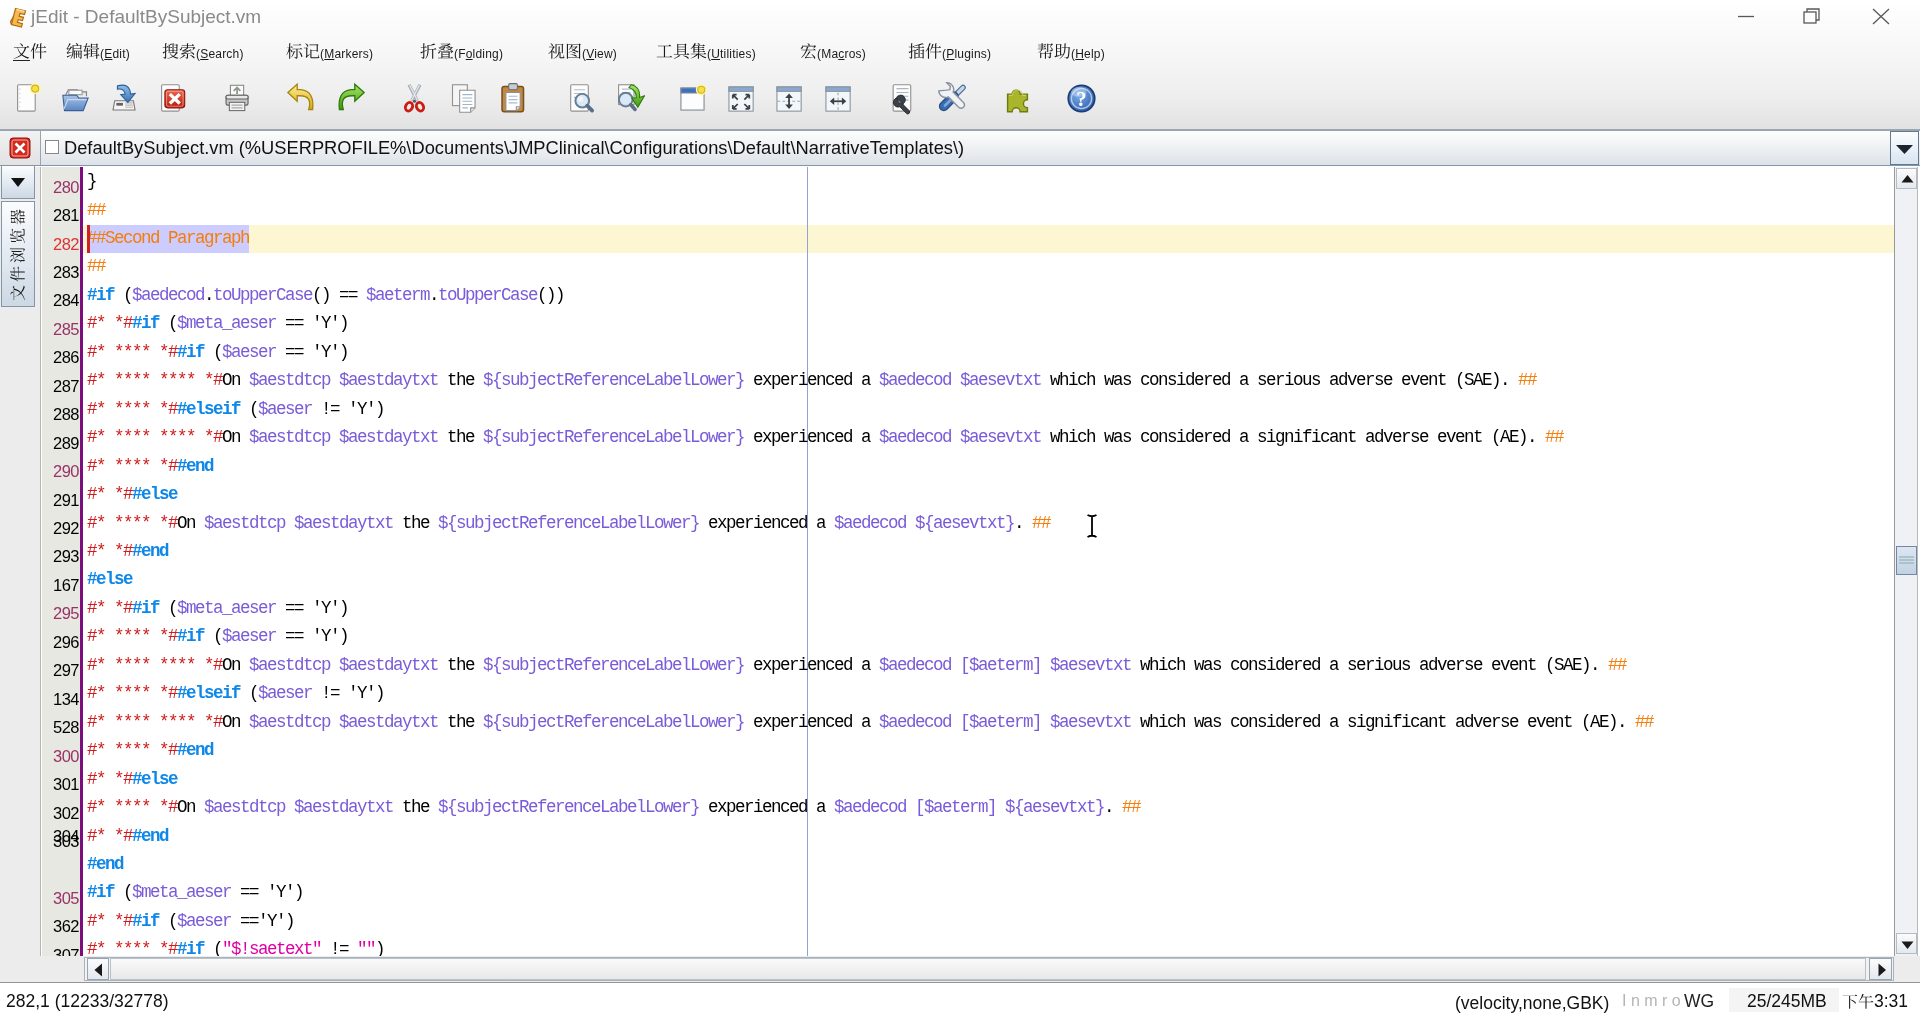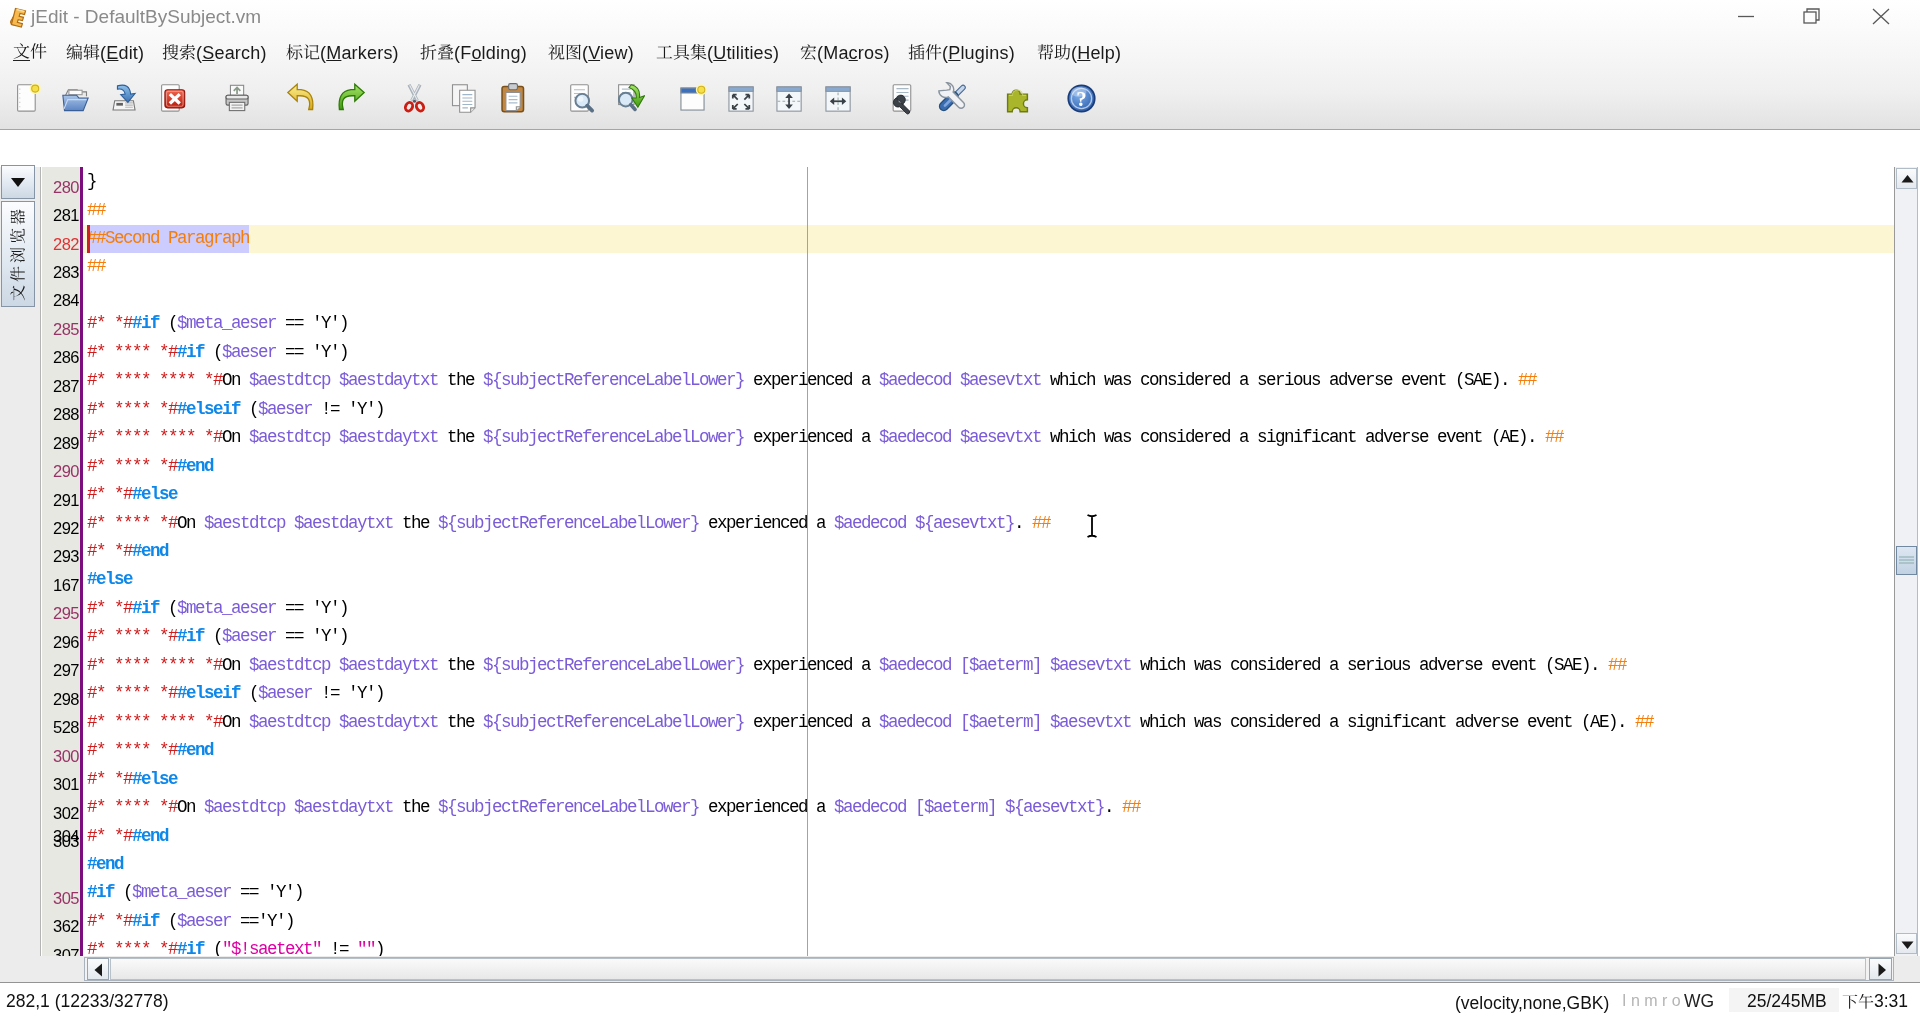--- a/index.html
+++ b/index.html
@@ -1,21 +1,21 @@
 <!DOCTYPE html>
 <html><head><meta charset="utf-8"><style>
 *{margin:0;padding:0;box-sizing:border-box}
 html,body{width:1920px;height:1020px;overflow:hidden;font-family:"Liberation Sans",sans-serif;background:#fff}
 #win{position:relative;width:1920px;height:1020px}
 .cj path{fill:#1a1a1a}
 #chrome{position:absolute;left:0;top:0;width:1920px;height:130px;background:linear-gradient(#ffffff,#f8f8f8 35%,#efefef 72%,#e2e2e2);border-bottom:1px solid #a0a6ac}
 #title{position:absolute;left:31px;top:6px;font-size:19px;color:#8a8a8a}
 .wb{position:absolute;top:0;width:46px;height:33px}
 .mi{position:absolute;top:43px;height:20px;font-size:16px;color:#1a1a1a;white-space:nowrap}
-.ml{font-size:18px;letter-spacing:0.2px}
+.ml{font-size:12px;letter-spacing:0.2px}
 .ti{position:absolute;top:82px}
 #bufrow{position:absolute;left:0;top:130px;width:1920px;height:36px;background:linear-gradient(#fdfdfd,#e7ebef 70%,#dde2e8);border-top:1px solid #93a5b8;border-bottom:1px solid #8296aa}
 #bufleft{position:absolute;left:0;top:0;width:41px;height:34px;background:linear-gradient(#f2f2f2,#e2e2e2);border-right:1px solid #9aa4ae}
 #buftext{position:absolute;left:64px;top:6px;font-size:18.3px;color:#111;white-space:pre}
 #bufchk{position:absolute;left:45px;top:9px;width:14px;height:14px;background:#fff;border:1px solid #888}
 #bufdd{position:absolute;right:1px;top:0px;width:29px;height:34px;background:linear-gradient(#fdfefe,#e8f0f8 55%,#d8e4f0);border:1px solid #62798e}
 #main{position:absolute;left:0;top:167px;width:1920px;height:789px}
 #dock{position:absolute;left:0;top:0;width:41px;height:789px;background:#ececec;border-right:1px solid #b4b4b4}
 .dbtn{position:absolute;left:1px;width:34px;background:linear-gradient(#fbfcfe,#dfe7f0 60%,#ccd8e4);border:1px solid #8595a5}
 #gutter{position:absolute;left:42px;top:0;width:38px;height:789px;background:#e8e8e2}
@@ -289,20 +289,34 @@
       <path d="M6 11 h4.2 a3.6 3.6 0 1 1 7.2 0 H24 v5.2 a3.6 3.6 0 1 0 0 7.2 V27 h-6.6 a3.6 3.6 0 1 0-7.2 0 H6 z" fill="#a9b52b" stroke="#6d7a12" stroke-width="1.3"></path>
       <path d="M7.2 12.2 h3 a4.8 4.8 0 1 1 9.6 0 h3" fill="none" stroke="#cdd66a" stroke-opacity="0.8"></path>
     </svg>
     <svg class="ti" style="left:1064.5px" width="33" height="33" viewBox="0 0 30 30">
       <circle cx="15" cy="15" r="12" fill="url(#gh)" stroke="#1a3c78" stroke-width="1.6"></circle>
       <circle cx="15" cy="15" r="9.2" fill="none" stroke="#cfe0f4" stroke-width="1.2" stroke-opacity="0.8"></circle>
       <ellipse cx="12.5" cy="9" rx="7" ry="4.5" fill="#ffffff" fill-opacity="0.3"></ellipse>
       <text x="15" y="22" font-family="Liberation Serif" font-size="19" font-weight="bold" fill="#fff" text-anchor="middle">?</text>
     </svg>
 
+ <div id="bufrow">
+  <div id="bufleft">
+        <svg style="position:absolute;left:9px;top:6px" width="22" height="22" viewBox="0 0 22 22">
+          <rect x="1" y="1" width="20" height="20" rx="3" fill="#d42a1e" stroke="#8e140c"></rect>
+          <rect x="3" y="3" width="16" height="16" rx="2" fill="none" stroke="#f2b0aa"></rect>
+          <path d="M6.5 6.5 l9 9 M15.5 6.5 l-9 9" stroke="#fff" stroke-width="2.6"></path>
+        </svg>
+      </div>
+  <div id="bufchk"></div>
+  <div id="buftext">DefaultBySubject.vm (%USERPROFILE%\Documents\JMPClinical\Configurations\Default\NarrativeTemplates\)</div>
+  <div id="bufdd"><svg width="27" height="32" viewBox="0 0 27 32">
+          <path d="M5 13 h17 l-8.5 9 z" fill="#1c2430"></path>
+        </svg></div>
+ </div>
 
  <div id="main">
   <div id="dock">
     <div class="dbtn" style="top:-2px;height:34px"><svg width="32" height="32" viewBox="0 0 32 32">
             <path d="M9 12 h14 l-7 9 z" fill="#111"></path>
           </svg></div>
     <div class="dbtn" style="top:34px;height:106px">
           <div style="position:absolute;left:8px;top:7px;width:16px;height:16px;transform:rotate(-90deg)"><svg class="cj" style="width:16px;height:16px;vertical-align:0px;" viewBox="0 -850 1000 1000">
               <g transform="scale(1,-1)">
                 <path d="M607 542Q652 534 680 521Q708 507 721 491Q734 476 736 462Q738 447 732 437Q725 427 713 424Q700 422 685 431Q673 455 647 485Q621 515 596 533ZM580 420Q641 360 736 320Q830 280 975 263L973 252Q959 247 950 230Q941 213 937 188Q840 213 772 246Q703 279 655 321Q606 362 567 412ZM534 508Q527 491 495 494Q459 432 398 371Q337 310 248 259Q159 208 36 172L28 185Q138 227 218 286Q298 344 353 411Q408 478 440 544ZM872 480Q872 480 880 473Q889 466 903 455Q917 444 932 431Q947 419 959 407Q955 391 933 391H53L44 420H823ZM771 231 807 270 887 209Q882 203 871 198Q859 192 844 189V-41Q844 -44 835 -49Q826 -54 814 -58Q801 -62 791 -62H781V231ZM606 -59Q606 -62 598 -67Q591 -72 579 -76Q567 -79 554 -79H544V231V261L611 231H811V201H606ZM813 18V-12H573V18ZM372 231 408 269 487 209Q482 203 470 198Q459 193 444 190V-35Q444 -38 435 -43Q427 -48 415 -52Q403 -57 392 -57H382V231ZM217 -64Q217 -67 210 -72Q202 -76 190 -80Q179 -84 165 -84H156V231V242L173 253L222 231H418V201H217ZM415 18V-12H189V18ZM791 777 828 817 907 755Q903 749 891 744Q879 738 864 735V527Q864 525 855 520Q846 515 834 511Q822 507 811 507H801V777ZM616 535Q616 533 608 528Q600 523 589 519Q577 515 563 515H554V777V806L621 777H827V747H616ZM833 584V555H577V584ZM371 777 406 816 485 755Q480 750 468 744Q457 739 443 736V544Q443 541 434 536Q425 531 413 527Q401 523 390 523H381V777ZM205 503Q205 500 197 495Q190 490 178 486Q166 482 153 482H144V777V807L210 777H414V747H205ZM415 584V555H174V584Z" fill="#222"></path>
@@ -359,20 +373,21 @@
    <div style="position:absolute;left:0;top:-167px;width:1894px;height:956px">
 <div class="gn5" style="top:168.6px">280</div>
 <div class="ln" style="top:168.6px">}</div>
 <div class="gn" style="top:197.0px">281</div>
 <div class="ln" style="top:197.0px"><i class="o">##</i></div>
 <div class="gnc" style="top:225.5px">282</div>
 <div class="ln" style="top:225.5px"><i class="o">##Second Paragraph</i></div>
 <div class="gn" style="top:253.9px">283</div>
 <div class="ln" style="top:253.9px"><i class="o">##</i></div>
 <div class="gn" style="top:282.4px">284</div>
+<div class="ln" style="top:282.4px"><i class="k">#if</i> (<i class="v">$aedecod</i>.<i class="v">toUpperCase</i>() == <i class="v">$aeterm</i>.<i class="v">toUpperCase</i>())</div>
 <div class="gn5" style="top:310.9px">285</div>
 <div class="ln" style="top:310.9px"><i class="c">#*</i> <i class="c">*#</i><i class="k">#if</i> (<i class="v">$meta_aeser</i> == 'Y')</div>
 <div class="gn" style="top:339.3px">286</div>
 <div class="ln" style="top:339.3px"><i class="c">#*</i> <i class="c">****</i> <i class="c">*#</i><i class="k">#if</i> (<i class="v">$aeser</i> == 'Y')</div>
 <div class="gn" style="top:367.8px">287</div>
 <div class="ln" style="top:367.8px"><i class="c">#*</i> <i class="c">****</i> <i class="c">****</i> <i class="c">*#</i>On <i class="v">$aestdtcp</i> <i class="v">$aestdaytxt</i> the <i class="v">${subjectReferenceLabelLower}</i> experienced a <i class="v">$aedecod</i> <i class="v">$aesevtxt</i> which was considered a serious adverse event (SAE). <i class="o">##</i></div>
 <div class="gn" style="top:396.2px">288</div>
 <div class="ln" style="top:396.2px"><i class="c">#*</i> <i class="c">****</i> <i class="c">*#</i><i class="k">#elseif</i> (<i class="v">$aeser</i> != 'Y')</div>
 <div class="gn" style="top:424.6px">289</div>
 <div class="ln" style="top:424.6px"><i class="c">#*</i> <i class="c">****</i> <i class="c">****</i> <i class="c">*#</i>On <i class="v">$aestdtcp</i> <i class="v">$aestdaytxt</i> the <i class="v">${subjectReferenceLabelLower}</i> experienced a <i class="v">$aedecod</i> <i class="v">$aesevtxt</i> which was considered a significant adverse event (AE). <i class="o">##</i></div>
@@ -385,21 +400,21 @@
 <div class="gn" style="top:538.4px">293</div>
 <div class="ln" style="top:538.4px"><i class="c">#*</i> <i class="c">*#</i><i class="k">#end</i></div>
 <div class="gn" style="top:566.9px">167</div>
 <div class="ln" style="top:566.9px"><i class="k">#else</i></div>
 <div class="gn5" style="top:595.4px">295</div>
 <div class="ln" style="top:595.4px"><i class="c">#*</i> <i class="c">*#</i><i class="k">#if</i> (<i class="v">$meta_aeser</i> == 'Y')</div>
 <div class="gn" style="top:623.8px">296</div>
 <div class="ln" style="top:623.8px"><i class="c">#*</i> <i class="c">****</i> <i class="c">*#</i><i class="k">#if</i> (<i class="v">$aeser</i> == 'Y')</div>
 <div class="gn" style="top:652.2px">297</div>
 <div class="ln" style="top:652.2px"><i class="c">#*</i> <i class="c">****</i> <i class="c">****</i> <i class="c">*#</i>On <i class="v">$aestdtcp</i> <i class="v">$aestdaytxt</i> the <i class="v">${subjectReferenceLabelLower}</i> experienced a <i class="v">$aedecod</i> <i class="v">[$aeterm]</i> <i class="v">$aesevtxt</i> which was considered a serious adverse event (SAE). <i class="o">##</i></div>
-<div class="gn" style="top:680.7px">298</div>
+<div class="gn" style="top:680.7px">134</div>
 <div class="ln" style="top:680.7px"><i class="c">#*</i> <i class="c">****</i> <i class="c">*#</i><i class="k">#elseif</i> (<i class="v">$aeser</i> != 'Y')</div>
 <div class="gn" style="top:709.1px">528</div>
 <div class="ln" style="top:709.1px"><i class="c">#*</i> <i class="c">****</i> <i class="c">****</i> <i class="c">*#</i>On <i class="v">$aestdtcp</i> <i class="v">$aestdaytxt</i> the <i class="v">${subjectReferenceLabelLower}</i> experienced a <i class="v">$aedecod</i> <i class="v">[$aeterm]</i> <i class="v">$aesevtxt</i> which was considered a significant adverse event (AE). <i class="o">##</i></div>
 <div class="gn5" style="top:737.6px">300</div>
 <div class="ln" style="top:737.6px"><i class="c">#*</i> <i class="c">****</i> <i class="c">*#</i><i class="k">#end</i></div>
 <div class="gn" style="top:766.0px">301</div>
 <div class="ln" style="top:766.0px"><i class="c">#*</i> <i class="c">*#</i><i class="k">#else</i></div>
 <div class="gn" style="top:794.5px">302</div>
 <div class="ln" style="top:794.5px"><i class="c">#*</i> <i class="c">****</i> <i class="c">*#</i>On <i class="v">$aestdtcp</i> <i class="v">$aestdaytxt</i> the <i class="v">${subjectReferenceLabelLower}</i> experienced a <i class="v">$aedecod</i> <i class="v">[$aeterm]</i> <i class="v">${aesevtxt}</i>. <i class="o">##</i></div>
 <div class="gn" style="top:823.0px">303</div>

